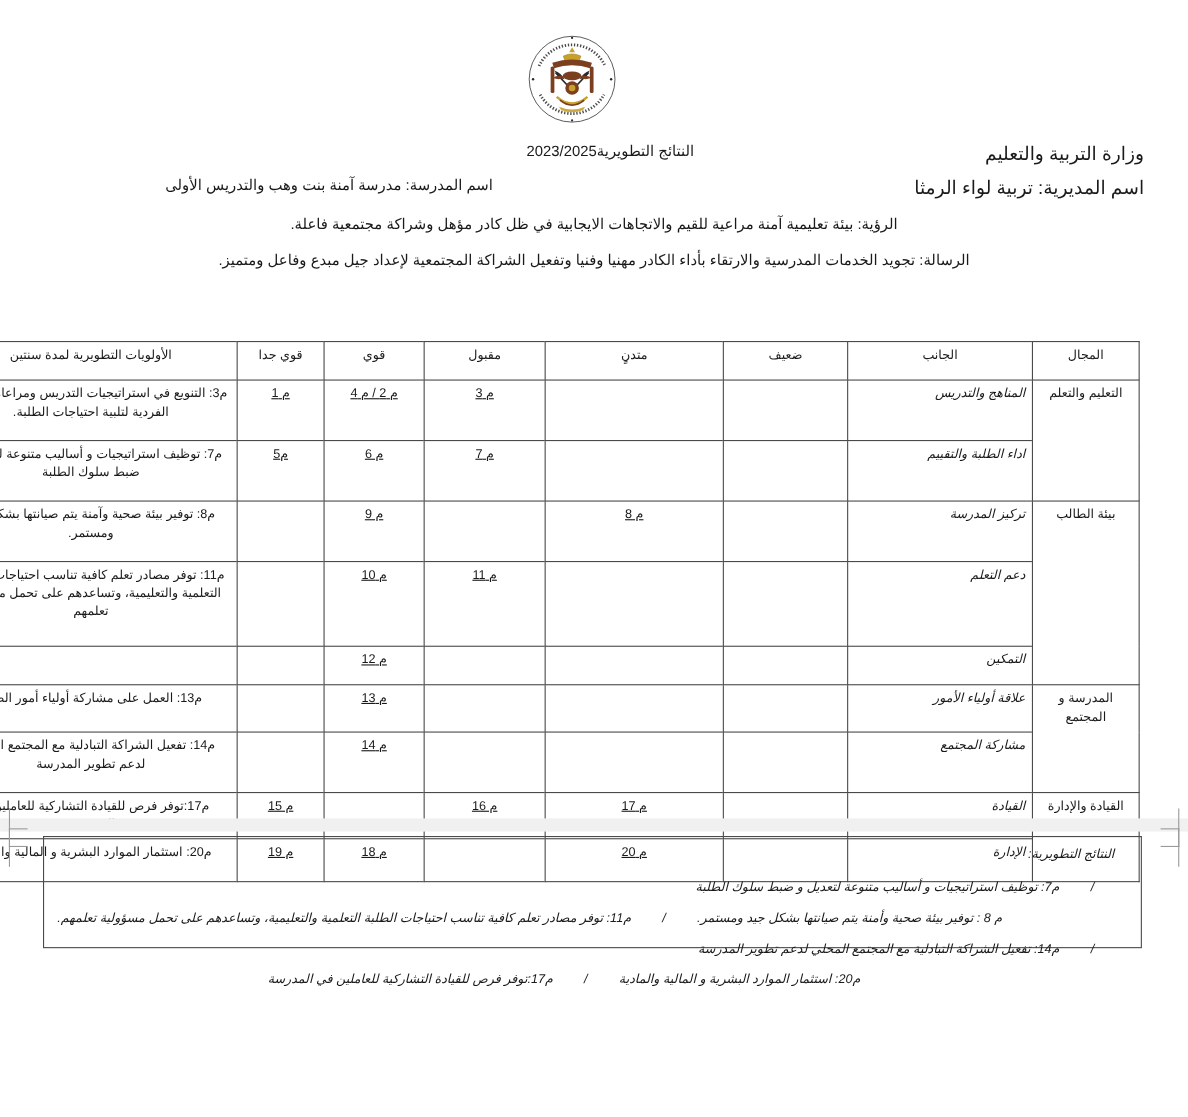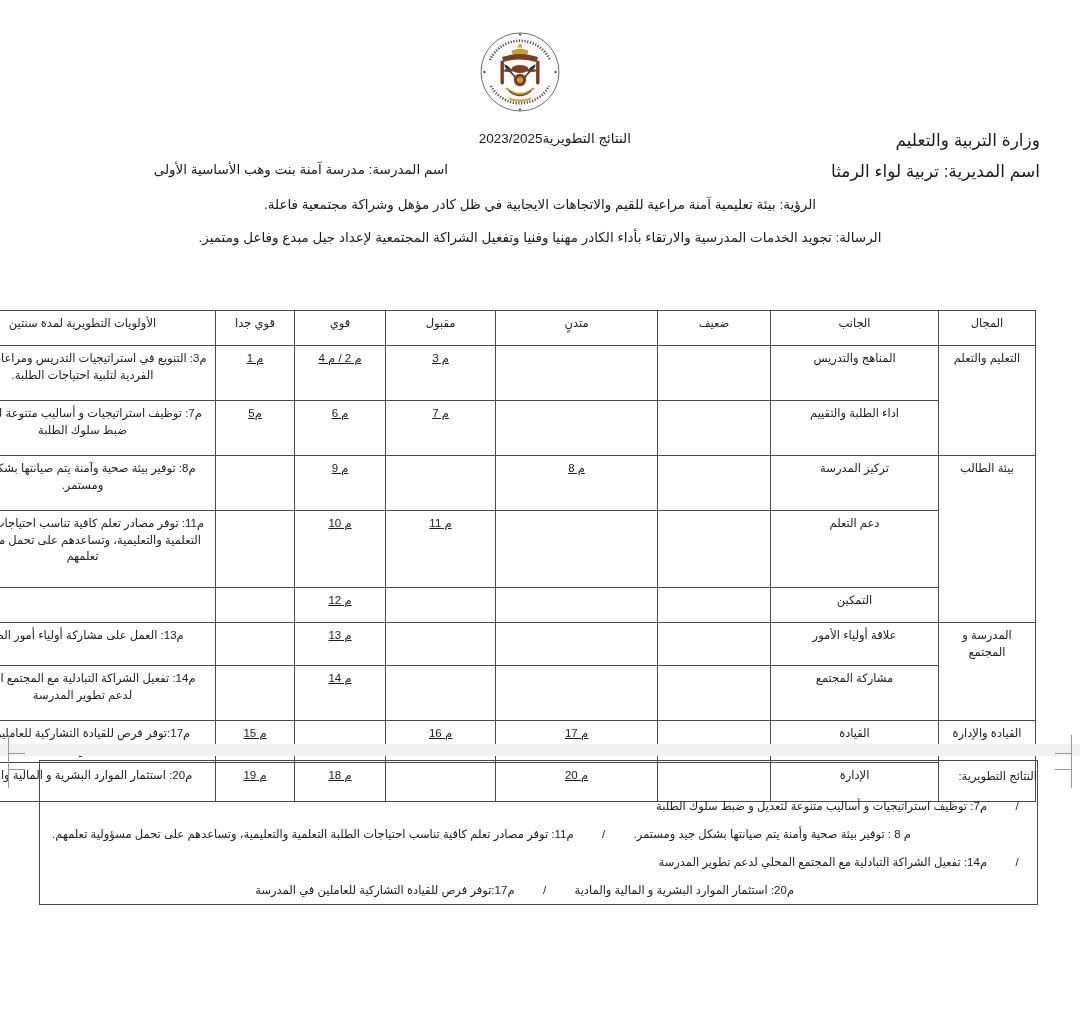--- a/index.html
+++ b/index.html
@@ -89,21 +89,21 @@
   .c-janib    { width: 155px; text-align: center; }
   .c-daif     { width: 100px; text-align: center; margin-top: 16px; }
   .c-mutadani { width: 149px; text-align: center; }
   .c-maqbul   { width: 97px;  text-align: center; }
   .c-qawi     { width: 78px;  text-align: center; }
   .c-qawijdan { width: 66px;  text-align: center; }
   .c-awlawiat { width: 253px; text-align: center; }
 
   td.cell-val { text-align: center; text-decoration: underline; }
   td.cell-pri { text-align: center; }
-  td.cell-side { text-align: center; }
+  td.cell-side { text-align: right; font-style: italic; }
   td.cell-domain { text-align: center; }
 
   tr.r-h1 td { height: 46px; }
   tr.r-h2 td { height: 46px; }
   tr.r-h3 td { height: 46px; }
   tr.r-h4 td { height: 68px; }
   tr.r-h5 td { height: 26px; }
   tr.r-h6 td { height: 34px; }
   tr.r-h7 td { height: 46px; }
   tr.r-h8 td { height: 30px; }
@@ -126,25 +126,26 @@
     width: 1080px; height: 12px;
     background: #f0f0f0;
   }
 
   
   .results-box {
     position: absolute;
     right: 42px;
     top: 760px;
     width: 999px;
-    height: 145px;
+    height: 102px;
     border: 1px solid #4a4a4a;
     box-sizing: border-box;
-    padding: 8px 0 0 12px;
+    padding: 8px 24px 0 12px;
     font-size: 11.5px;
+    font-style: italic;
   }
   .results-title {
     text-align: right;
     margin: 0 0 16px 0;
     font-size: 11.5px;
   }
   .res-row {
     display: flex;
     align-items: baseline;
     margin-bottom: 14px;
@@ -205,21 +206,21 @@
     </svg>
   </div>
 
   <div class="hdr-row hdr-line1">
     <span class="hdr-right lbl-ministry">وزارة التربية والتعليم</span>
     <span class="hdr-center lbl-results">النتائج التطويرية2023/2025</span>
   </div>
 
   <div class="hdr-row hdr-line2">
     <span class="hdr-right lbl-dir">اسم المديرية: تربية لواء الرمثا</span>
-    <span class="hdr-center lbl-school">اسم المدرسة:  مدرسة آمنة بنت وهب الأساسية الأولى</span>
+    <span class="hdr-center lbl-school">اسم المدرسة:  مدرسة آمنة بنت وهب والتدريس الأولى</span>
   </div>
 
   <div class="vision">الرؤية: بيئة تعليمية آمنة مراعية للقيم والاتجاهات الايجابية في ظل كادر مؤهل وشراكة مجتمعية فاعلة.</div>
   <div class="mission">الرسالة: تجويد الخدمات المدرسية والارتقاء بأداء الكادر مهنيا وفنيا وتفعيل الشراكة المجتمعية لإعداد جيل مبدع وفاعل ومتميز.</div>
 
   <table class="matrix">
     <thead>
       <tr>
         <th class="c-majal">المجال</th>
         <th class="c-janib">الجانب</th>

